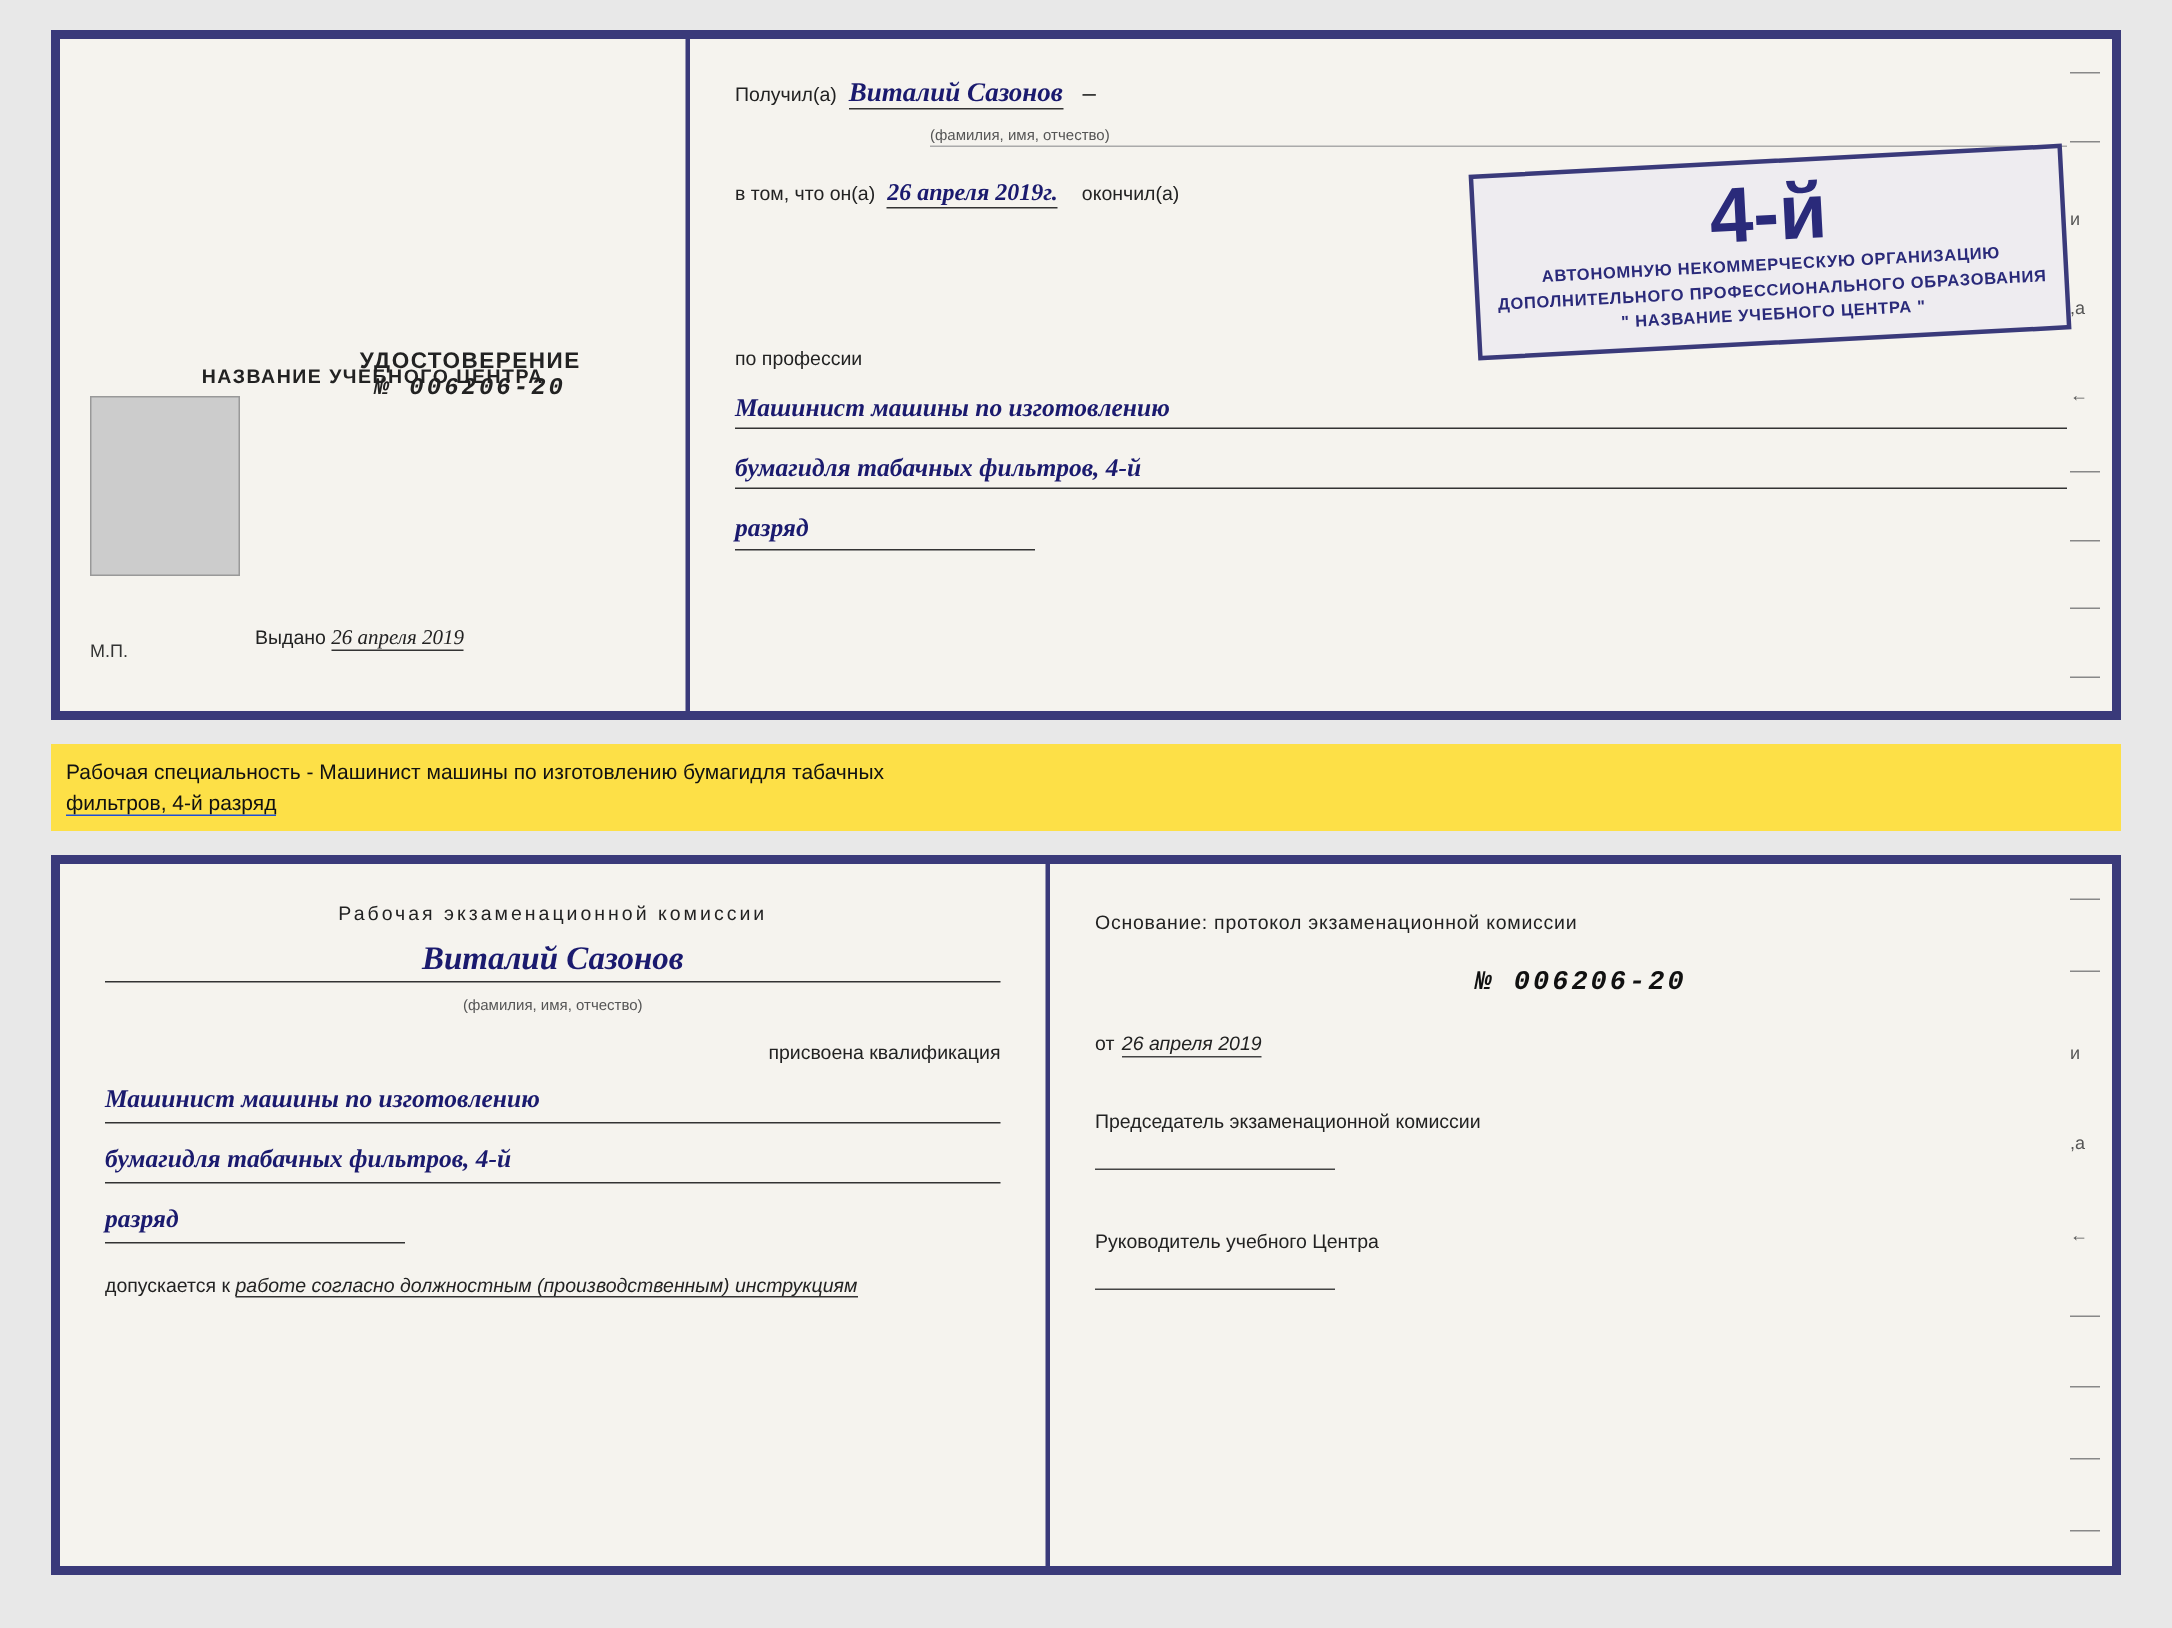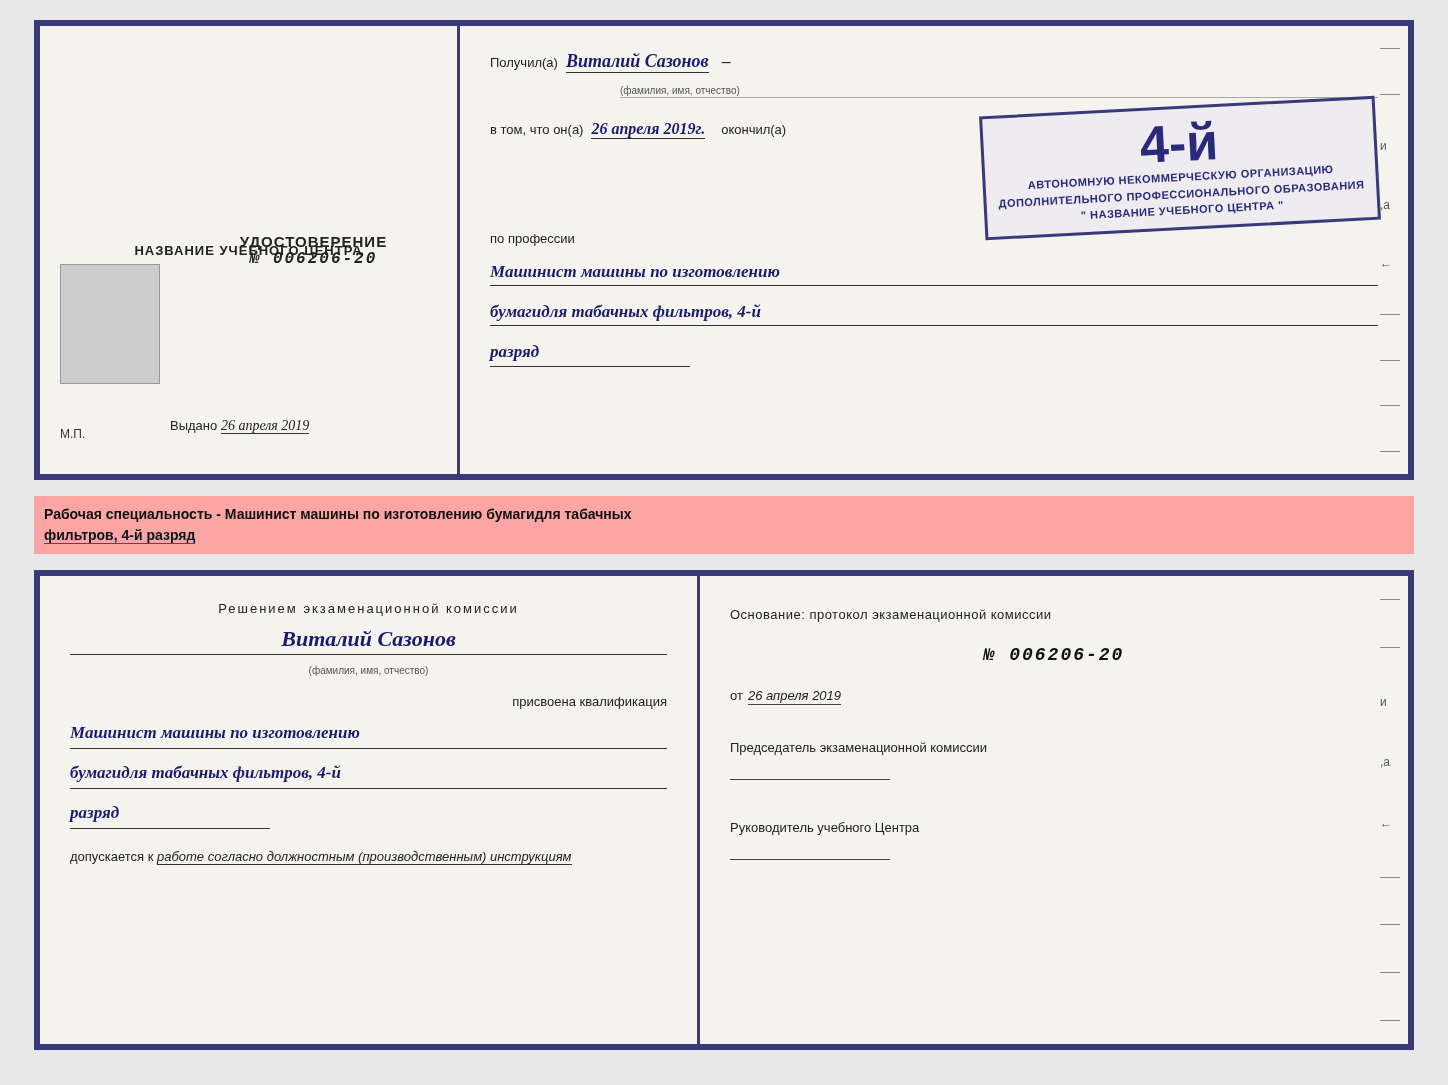--- a/index.html
+++ b/index.html
@@ -194,22 +194,21 @@
     .side-letter {
       font-size: 12px;
       color: #555;
       font-family: Arial, sans-serif;
     }
 
     
     .middle-text {
       width: 1380px;
       padding: 8px 10px;
-      background: #fca5a5;
-      font-weight: bold;
+      background: #fde047;
     }
 
     .middle-text p {
       font-size: 14px;
       font-family: Arial, sans-serif;
       color: #111;
       line-height: 1.5;
     }
 
     .middle-text p span.underline {
@@ -414,21 +413,21 @@
 <div class="middle-text">
   <p>
     <span>Рабочая специальность - Машинист машины по изготовлению бумагидля табачных</span><br>
     <span class="underline">фильтров, 4-й разряд</span>
   </p>
 </div>
 
 <div class="certificate-bottom">
 
   <div class="cert-bottom-left">
-    <div class="section-title spaced">Решением  экзаменационной  комиссии</div>
+    <div class="section-title spaced">Рабочая  экзаменационной  комиссии</div>
 
     <div class="handwritten-name">Виталий Сазонов</div>
     <div class="small-center-label">(фамилия, имя, отчество)</div>
 
     <div class="assigned-text" style="margin-top:8px;">присвоена квалификация</div>
 
     <span class="handwritten-profession">Машинист машины по изготовлению</span>
     <span class="handwritten-profession">бумагидля табачных фильтров, 4-й</span>
     <span class="handwritten-profession" style="width:200px;">разряд</span>
 

